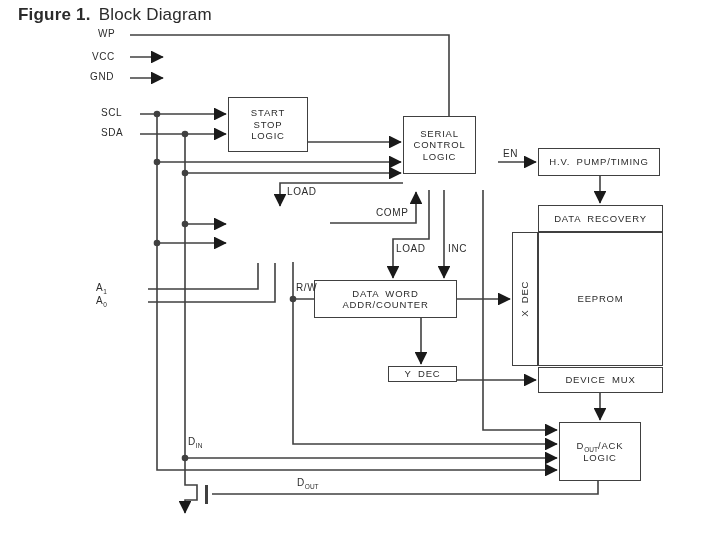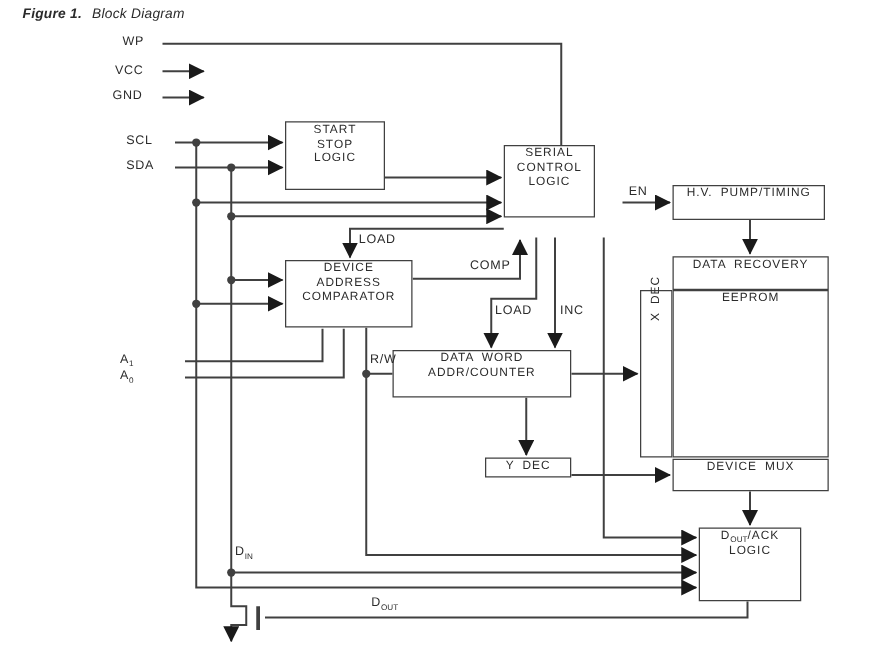--- a/index.html
+++ b/index.html
@@ -10,31 +10,31 @@
     position:relative; width:710px; height:533px; background:var(--bg);
     font-family:"Liberation Sans", sans-serif; color:var(--text);
     overflow:hidden;
   }
   #wires{position:absolute;left:0;top:0;}
   .wire{stroke:var(--line);stroke-width:1.6;fill:none;}
   .thick{stroke-width:3;}
   .dot{fill:var(--line);stroke:none;}
   .box{
     position:absolute; border:1.6px solid var(--line); background:var(--bg);
-    display:flex; flex-direction:column; align-items:center; justify-content:flex-start;
+    display:flex; flex-direction:column; align-items:center; justify-content:center;
     font-size:9.5px; letter-spacing:0.8px; word-spacing:3px; line-height:11.5px;
     text-align:center; color:var(--text); box-sizing:border-box;
   }
   .lbl{
     position:absolute; font-size:10px; letter-spacing:0.6px; white-space:nowrap;
     color:var(--text); line-height:12px;
   }
   .lbl sub, .box sub{font-size:6.5px; letter-spacing:0; line-height:0;}
   #title{
-    position:absolute; left:18px; top:5px; font-size:11px; letter-spacing:0.2px;font-style:italic;
+    position:absolute; left:18px; top:5px; font-size:17px; letter-spacing:0.2px;
   }
   #title b{margin-right:8px;}
   .vert{transform:rotate(-90deg); white-space:nowrap;}
 </style>
 </head>
 <body>
 
 <div id="canvas">
 
   <div id="title"><b>Figure 1.</b><span>Block Diagram</span></div>
@@ -121,25 +121,20 @@
   </div>
 
   <div class="box" style="left:538px;top:232px;width:125px;height:134px">
     <span>EEPROM</span>
   </div>
 
   <div class="box" style="left:538px;top:367px;width:125px;height:26px">
     <span>DEVICE MUX</span>
   </div>
 
-  <div class="box" style="left:228px;top:208px;width:102px;height:54px">
-    <span>DEVICE</span>
-    <span>ADDRESS</span>
-    <span>COMPARATOR</span>
-  </div>
 
   <div class="box" style="left:314px;top:280px;width:143px;height:38px">
     <span>DATA WORD</span>
     <span>ADDR/COUNTER</span>
   </div>
 
   <div class="box" style="left:388px;top:366px;width:69px;height:16px">
     <span>Y DEC</span>
   </div>
 

